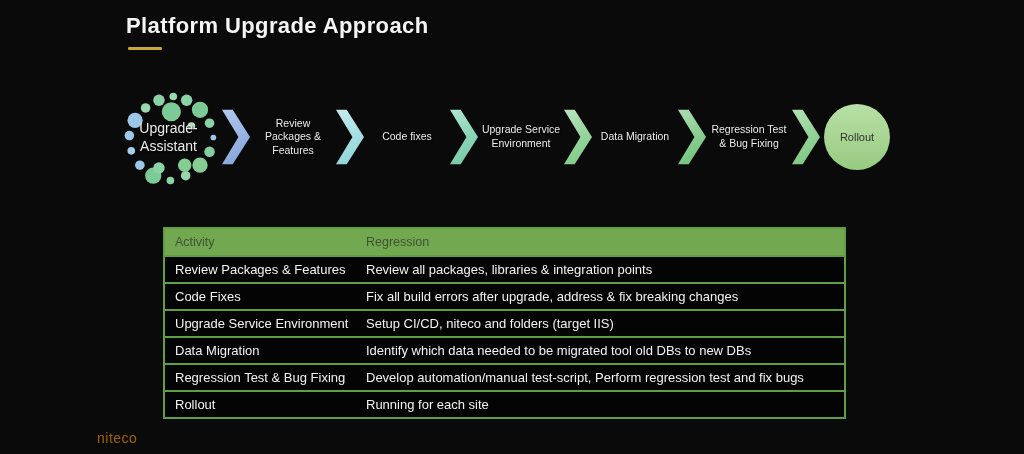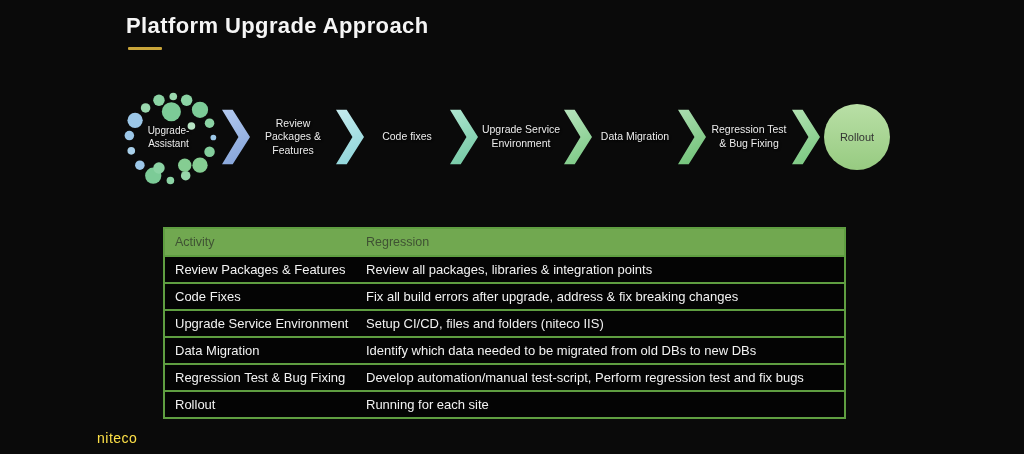--- a/index.html
+++ b/index.html
@@ -48,21 +48,21 @@
     height: 105px;
     flex: none;
   }
   .start-node svg { position: absolute; inset: 0; }
   .start-label {
     position: absolute;
     left: 50%; top: 50%;
     transform: translate(-50%, -50%);
     width: 74px;
     text-align: center;
-    font-size: 10px;
+    font-size: 14px;
     line-height: 1.3;
     color: #ececec;
     text-shadow: 1px 1px 2px #000;
   }
   .chevron { flex: none; width: 28px; height: 66px; margin: 0 1px; }
   .step-label {
     flex: none;
     width: 84px;
     text-align: center;
     font-size: 10.5px;
@@ -119,21 +119,21 @@
   }
   .col-activity { width: 192px; }
   .bi { font-weight: bold; font-style: italic; }
 
   .logo {
     position: absolute;
     left: 97px;
     top: 430px;
     font-size: 14px;
     letter-spacing: 0.5px;
-    color: #fde047;
+    color: #a16207;
   }
 </style>
 </head>
 <body>
 
 <div class="slide">
 
   <h1 class="title">Platform Upgrade Approach</h1>
   <div class="title-underline"></div>
 
@@ -243,25 +243,25 @@
         <tr>
           <td>Review Packages &amp; Features</td>
           <td><span>Review all packages, libraries &amp; integration points</span></td>
         </tr>
         <tr>
           <td>Code Fixes</td>
           <td><span>Fix all build errors after upgrade, address &amp; fix breaking changes</span></td>
         </tr>
         <tr>
           <td>Upgrade Service Environment</td>
-          <td><span>Setup CI/CD, files and folders (niteco IIS)</span></td>
+          <td><span>Setup CI/CD, niteco and folders (target IIS)</span></td>
         </tr>
         <tr>
           <td>Data Migration</td>
-          <td><span>Identify which data needed to be migrated from old DBs to new DBs</span></td>
+          <td><span>Identify which data needed to be migrated tool old DBs to new DBs</span></td>
         </tr>
         <tr>
           <td>Regression Test &amp; Bug Fixing</td>
           <td><span>Develop automation/manual test-script, Perform regression test and fix bugs</span></td>
         </tr>
         <tr>
           <td>Rollout</td>
           <td><span>Running for each site</span></td>
         </tr>
       </tbody>

